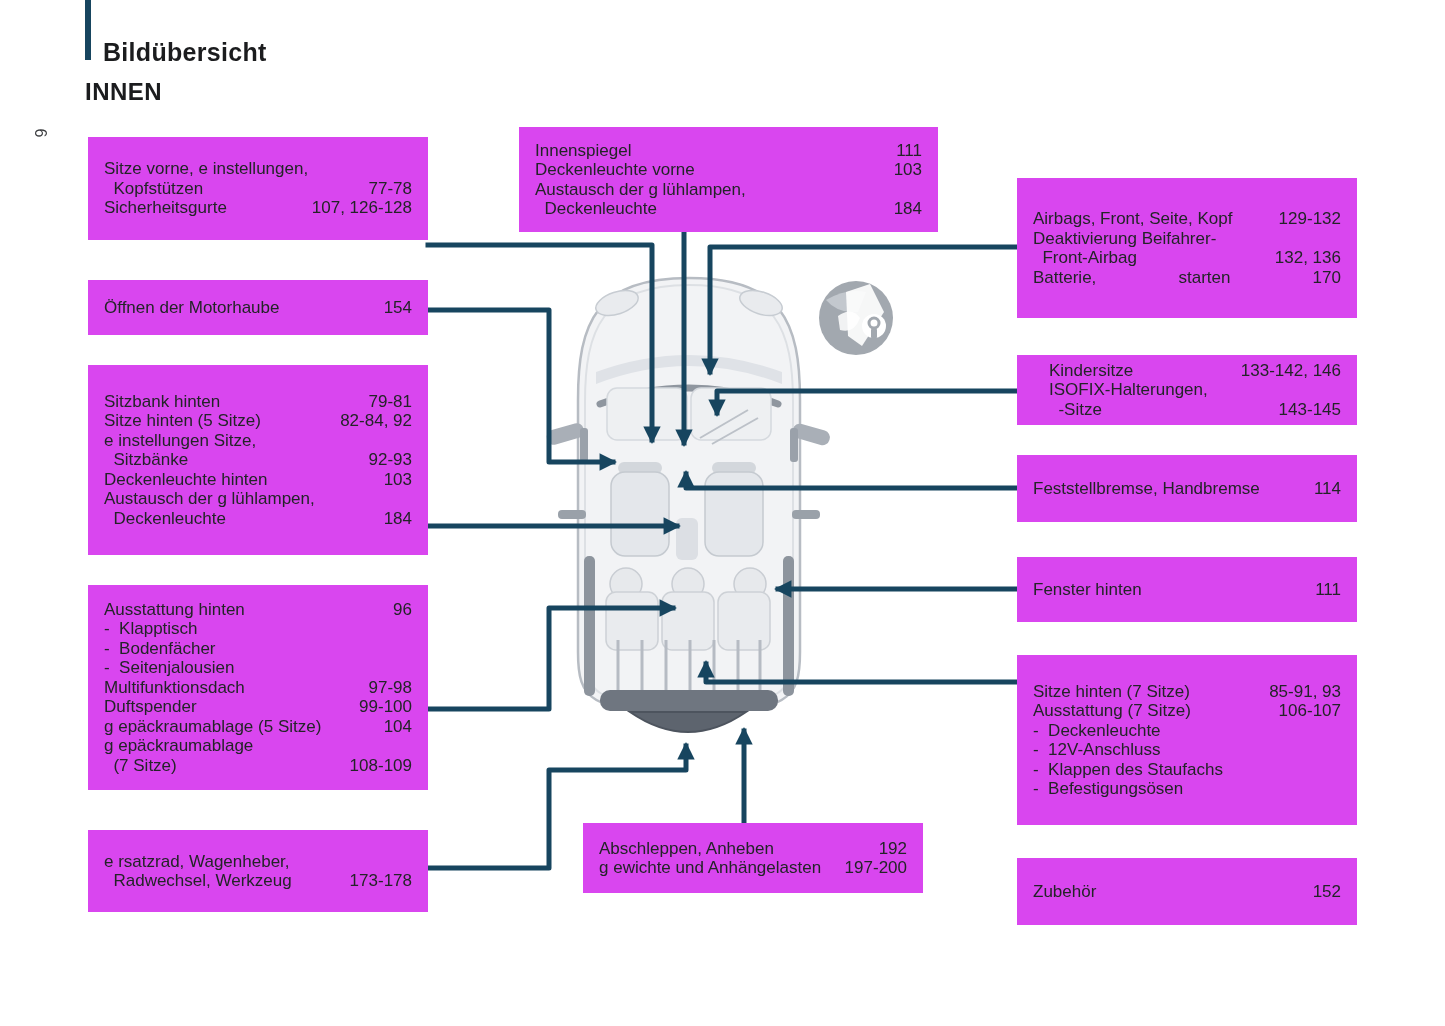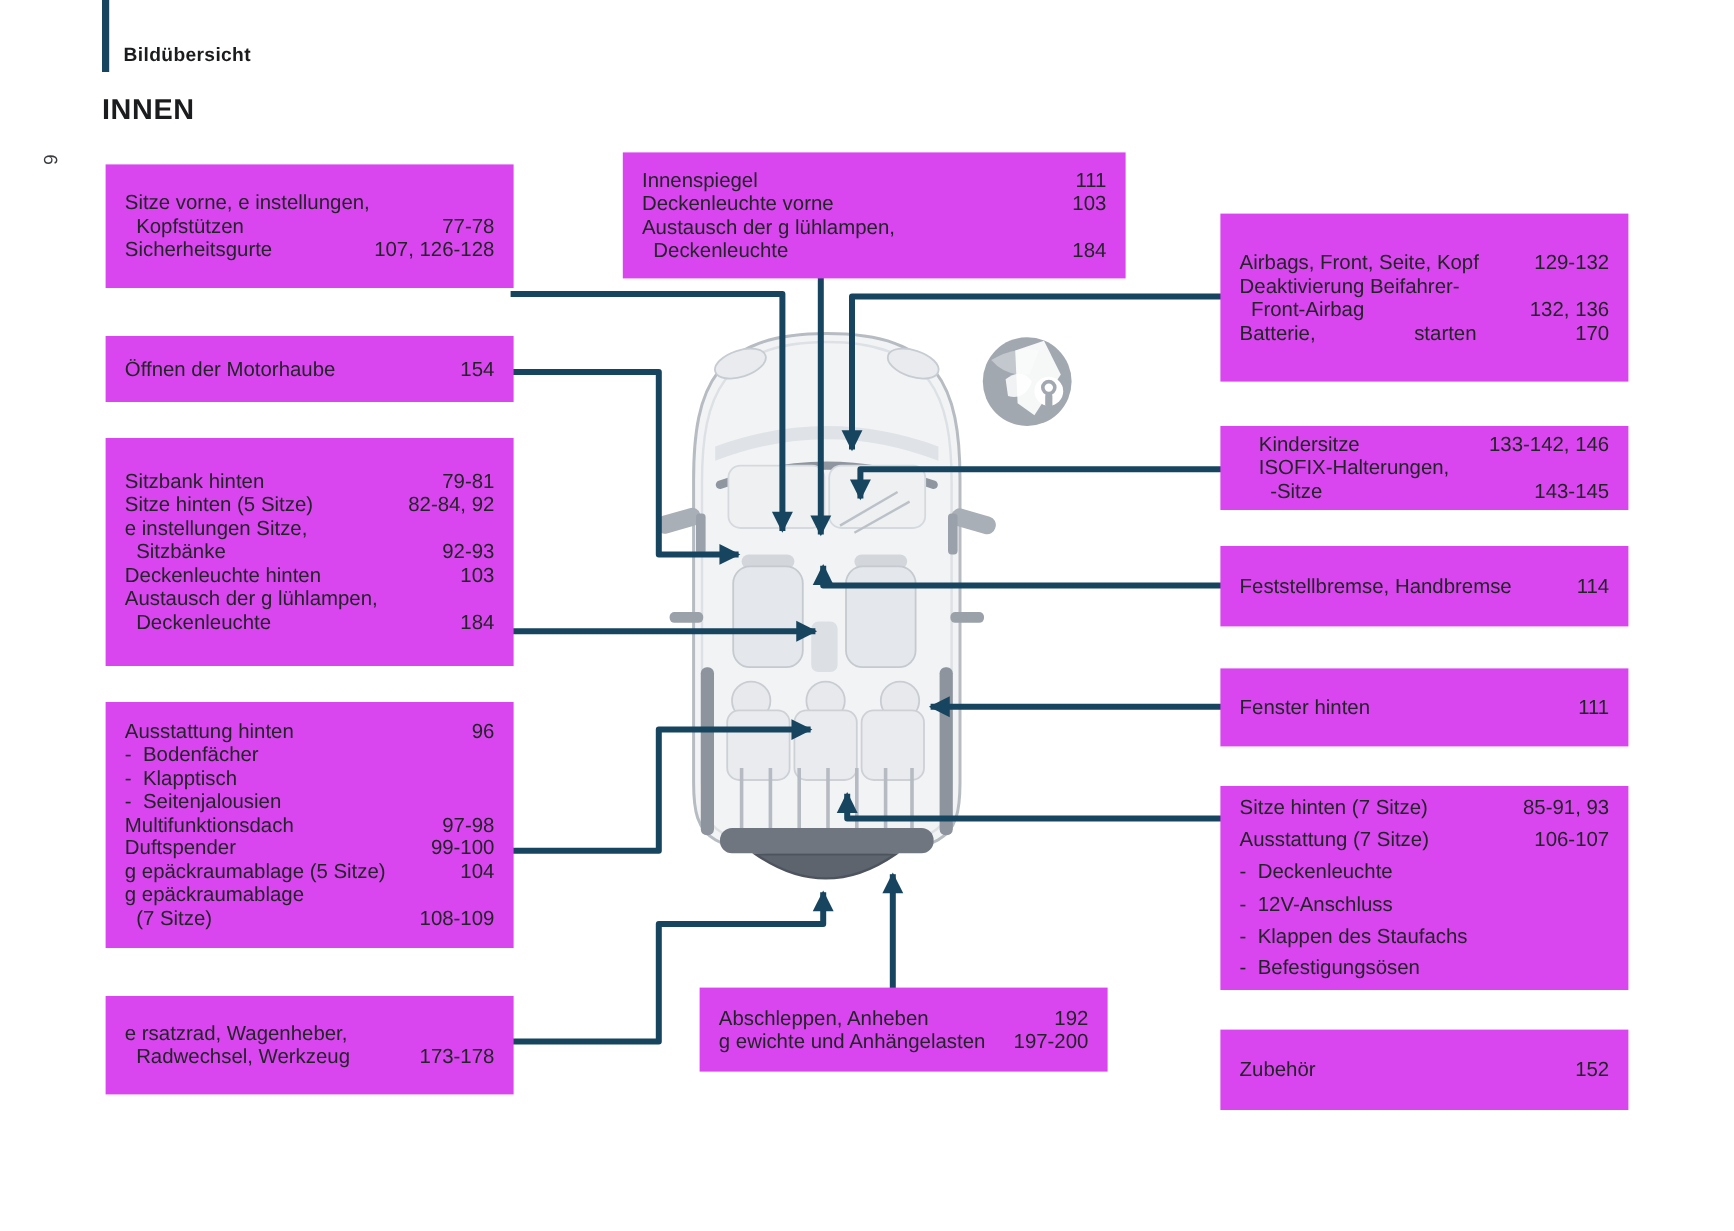--- a/index.html
+++ b/index.html
@@ -1,19 +1,19 @@
 <!DOCTYPE html>
 <html><head>
 <meta charset="utf-8">
 <style>
   html,body{margin:0;padding:0;background:#ffffff;}
   #page{position:relative;width:1445px;height:1026px;background:#ffffff;overflow:hidden;
         font-family:"Liberation Sans", sans-serif;color:#222326;}
   .accent-bar{position:absolute;left:85px;top:0;width:6px;height:60px;background:#17455f;}
-  .doc-title{position:absolute;left:103px;top:38px;font-size:16px;font-weight:bold;color:#1b1c1e;letter-spacing:.3px;}
+  .doc-title{position:absolute;left:103px;top:38px;font-size:25px;font-weight:bold;color:#1b1c1e;letter-spacing:.3px;}
   .section-title{position:absolute;left:85px;top:78px;font-size:24px;font-weight:bold;color:#1b1c1e;letter-spacing:.5px;}
   .page-num{position:absolute;left:36px;top:124px;font-size:16px;color:#3a3b3e;transform:rotate(90deg);}
   .callout{position:absolute;background:#d946ef;display:flex;flex-direction:column;justify-content:center;
            padding:8px 16px;box-sizing:border-box;font-size:17px;line-height:19.5px;color:#232427;}
   .ln{display:flex;white-space:pre;}
   .lbl{white-space:pre;}
   .mid{margin-left:auto;white-space:pre;}
   .num{margin-left:auto;white-space:pre;text-align:right;}
   svg.overlay{position:absolute;left:0;top:0;pointer-events:none;}
 </style>
@@ -153,31 +153,31 @@
   <div class="callout" style="left:1017px;top:455px;width:340px;height:67px;">
     <div class="ln"><span class="lbl">Feststellbremse, Handbremse</span><span class="num">114</span></div>
   </div>
 
   <div class="callout" style="left:1017px;top:557px;width:340px;height:65px;">
     <div class="ln"><span class="lbl">Fenster hinten</span><span class="num">111</span></div>
   </div>
 
   <div class="callout" style="left:88px;top:585px;width:340px;height:205px;">
     <div class="ln"><span class="lbl">Ausstattung hinten</span><span class="num">96</span></div>
+    <div class="ln"><span class="lbl">-  Klapptisch</span><span class="num"></span></div>
     <div class="ln"><span class="lbl">-  Bodenfächer</span><span class="num"></span></div>
-    <div class="ln"><span class="lbl">-  Klapptisch</span><span class="num"></span></div>
     <div class="ln"><span class="lbl">-  Seitenjalousien</span><span class="num"></span></div>
     <div class="ln"><span class="lbl">Multifunktionsdach</span><span class="num">97-98</span></div>
     <div class="ln"><span class="lbl">Duftspender</span><span class="num">99-100</span></div>
     <div class="ln"><span class="lbl">g epäckraumablage (5 Sitze)</span><span class="num">104</span></div>
     <div class="ln"><span class="lbl">g epäckraumablage</span><span class="num"></span></div>
     <div class="ln"><span class="lbl">  (7 Sitze)</span><span class="num">108-109</span></div>
   </div>
 
-  <div class="callout" style="left:1017px;top:655px;width:340px;height:170px;justify-content:space-between;">
+  <div class="callout" style="left:1017px;top:655px;width:340px;height:170px;">
     <div class="ln"><span class="lbl">Sitze hinten (7 Sitze)</span><span class="num">85-91, 93</span></div>
     <div class="ln"><span class="lbl">Ausstattung (7 Sitze)</span><span class="num">106-107</span></div>
     <div class="ln"><span class="lbl">-  Deckenleuchte</span><span class="num"></span></div>
     <div class="ln"><span class="lbl">-  12V-Anschluss</span><span class="num"></span></div>
     <div class="ln"><span class="lbl">-  Klappen des Staufachs</span><span class="num"></span></div>
     <div class="ln"><span class="lbl">-  Befestigungsösen</span><span class="num"></span></div>
   </div>
 
   <div class="callout" style="left:88px;top:830px;width:340px;height:82px;">
     <div class="ln"><span class="lbl">e rsatzrad, Wagenheber,</span><span class="num"></span></div>

